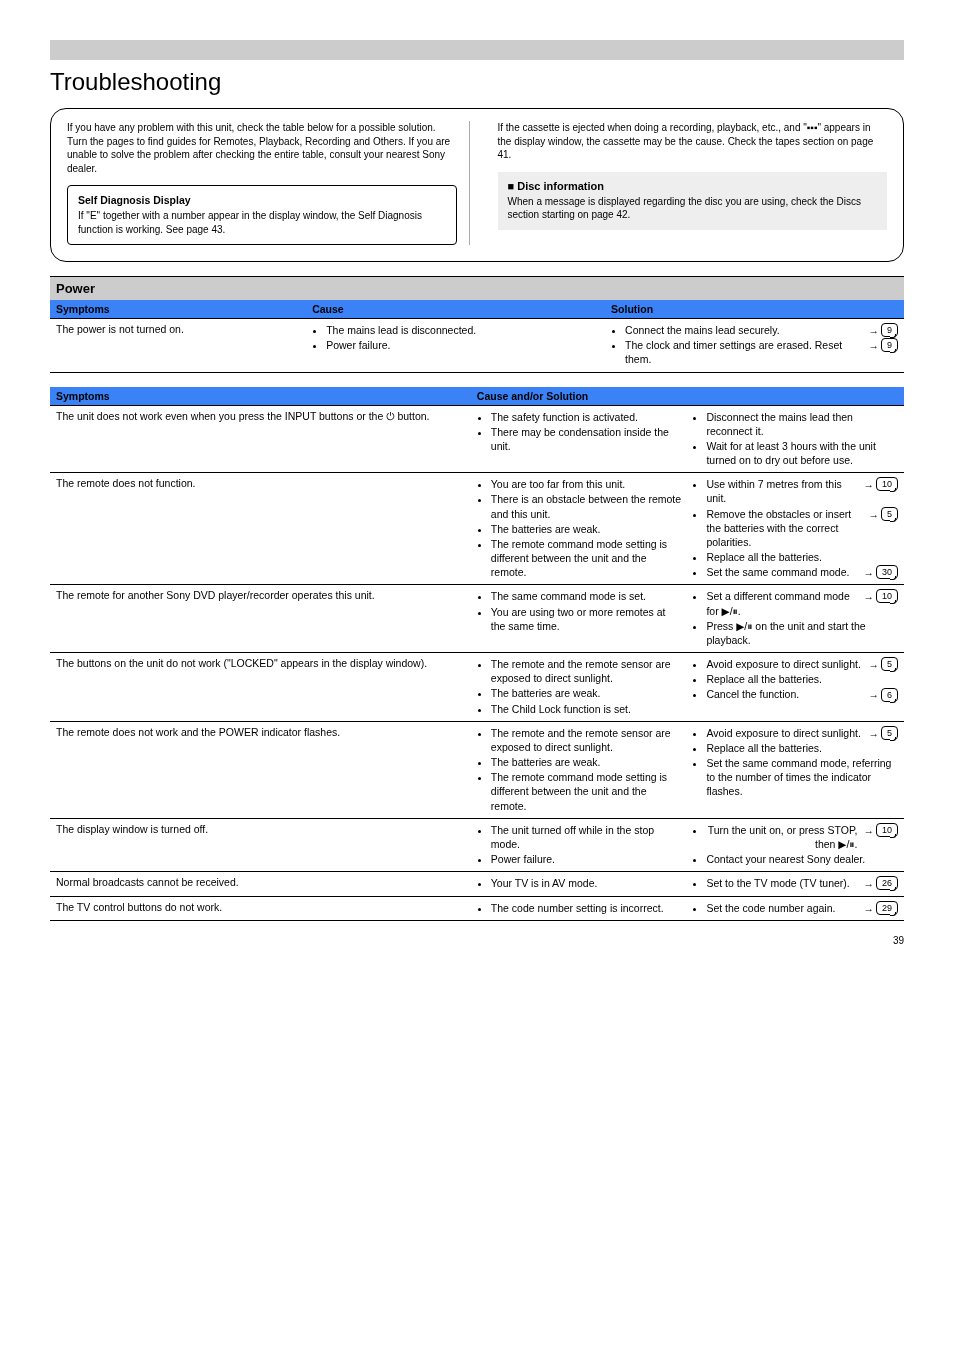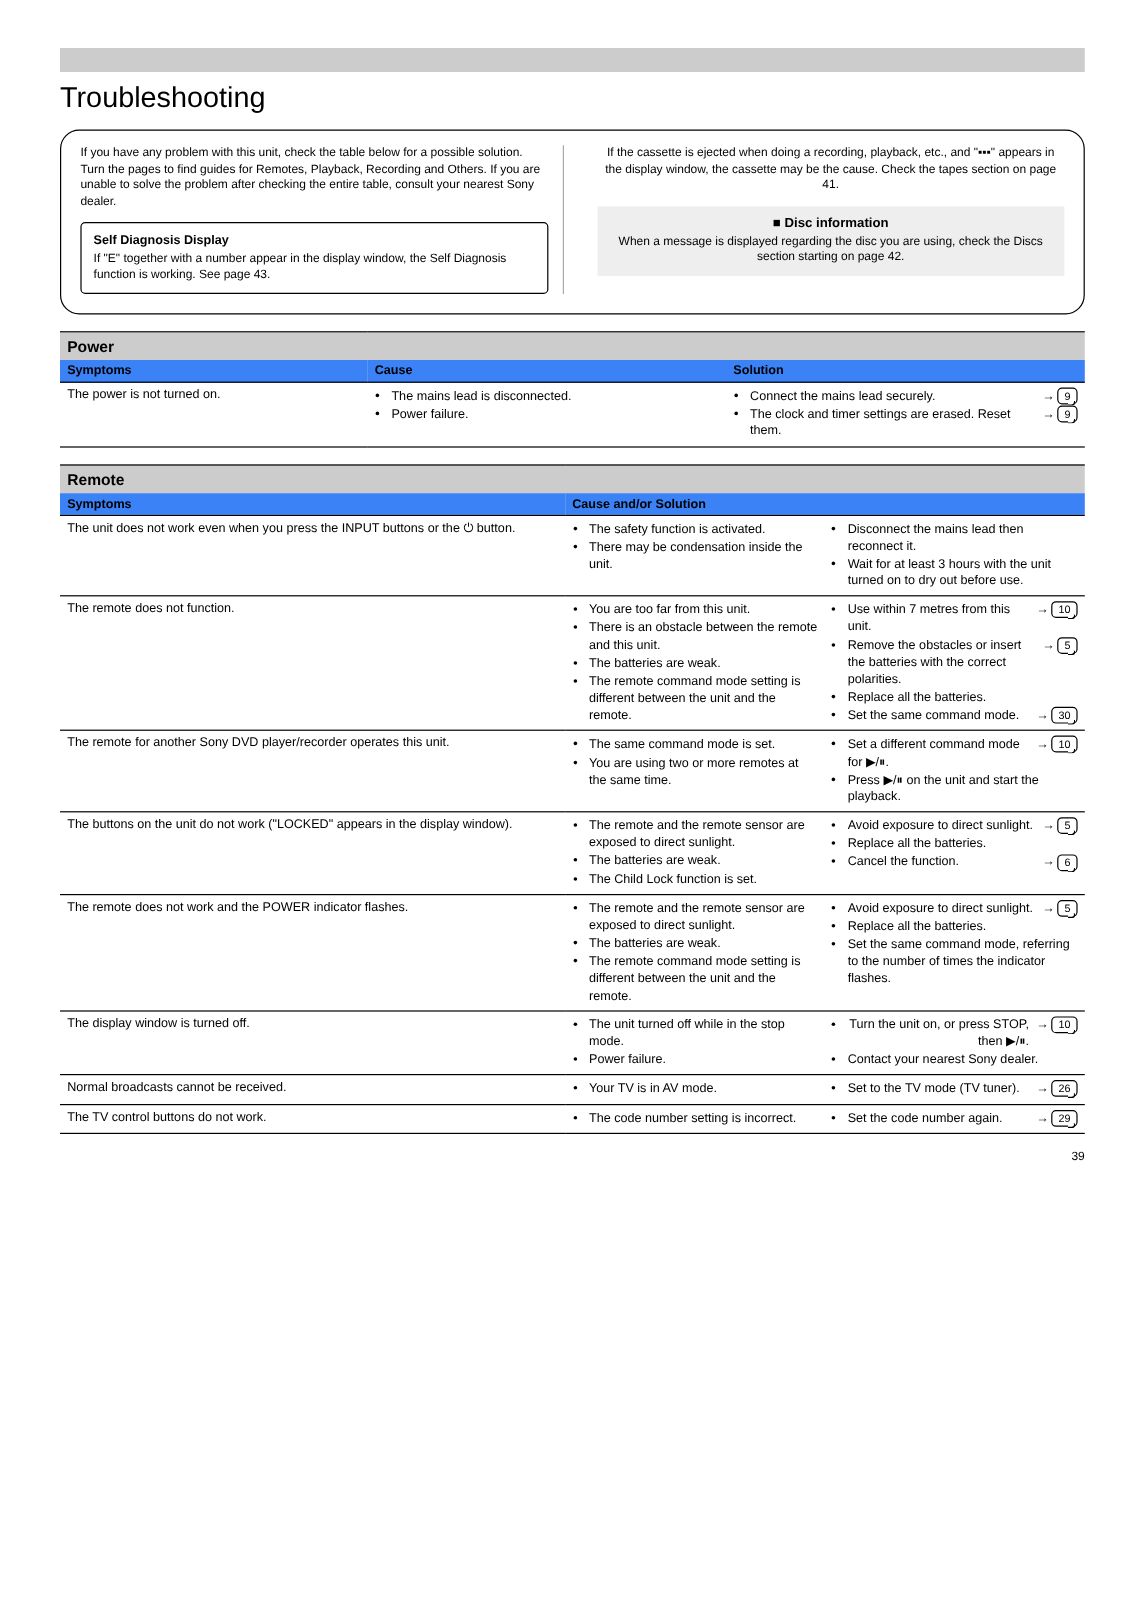--- a/index.html
+++ b/index.html
@@ -35,21 +35,20 @@
       position: relative;
     }
     .intro-left {
       flex: 1;
       padding-right: 12px;
       border-right: 1px solid #aaa;
     }
     .intro-right {
       flex: 1;
       padding-left: 12px;
-      text-align: center;
     }
     .intro-text {
       font-size: 10px;
       line-height: 1.35;
       margin-bottom: 10px;
     }
     .self-diag-box {
       border: 1px solid #000;
       border-radius: 4px;
       padding: 8px 10px;
@@ -220,23 +219,20 @@
             </div>
           </li>
         </ul>
       </td>
     </tr>
   </tbody>
 </table>
 
 <table class="troubleshoot two-col">
   <thead>
-    <tr class="full-title-row">
-        <td colspan="2">Remote</td>
-      </tr>
     <tr>
       <th>Symptoms</th>
       <th>Cause and/or Solution</th>
     </tr>
   </thead>
   <tbody id="remote-body">
   <tr>
         <td>The unit does not work even when you press the INPUT buttons or the ⏻ button.</td>
         <td>
           <div style="display: flex; gap: 10px;">

